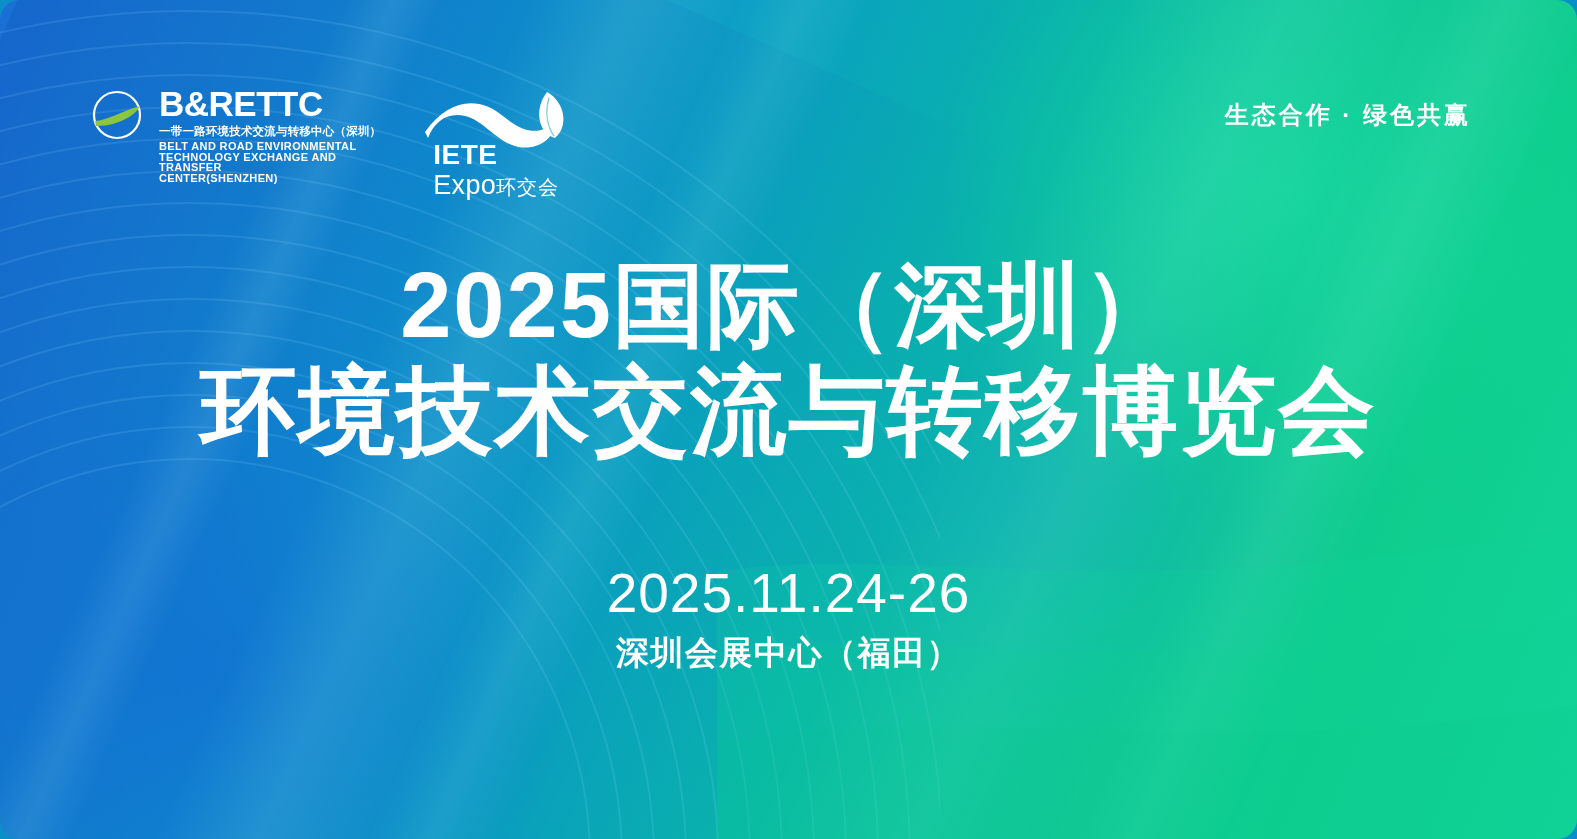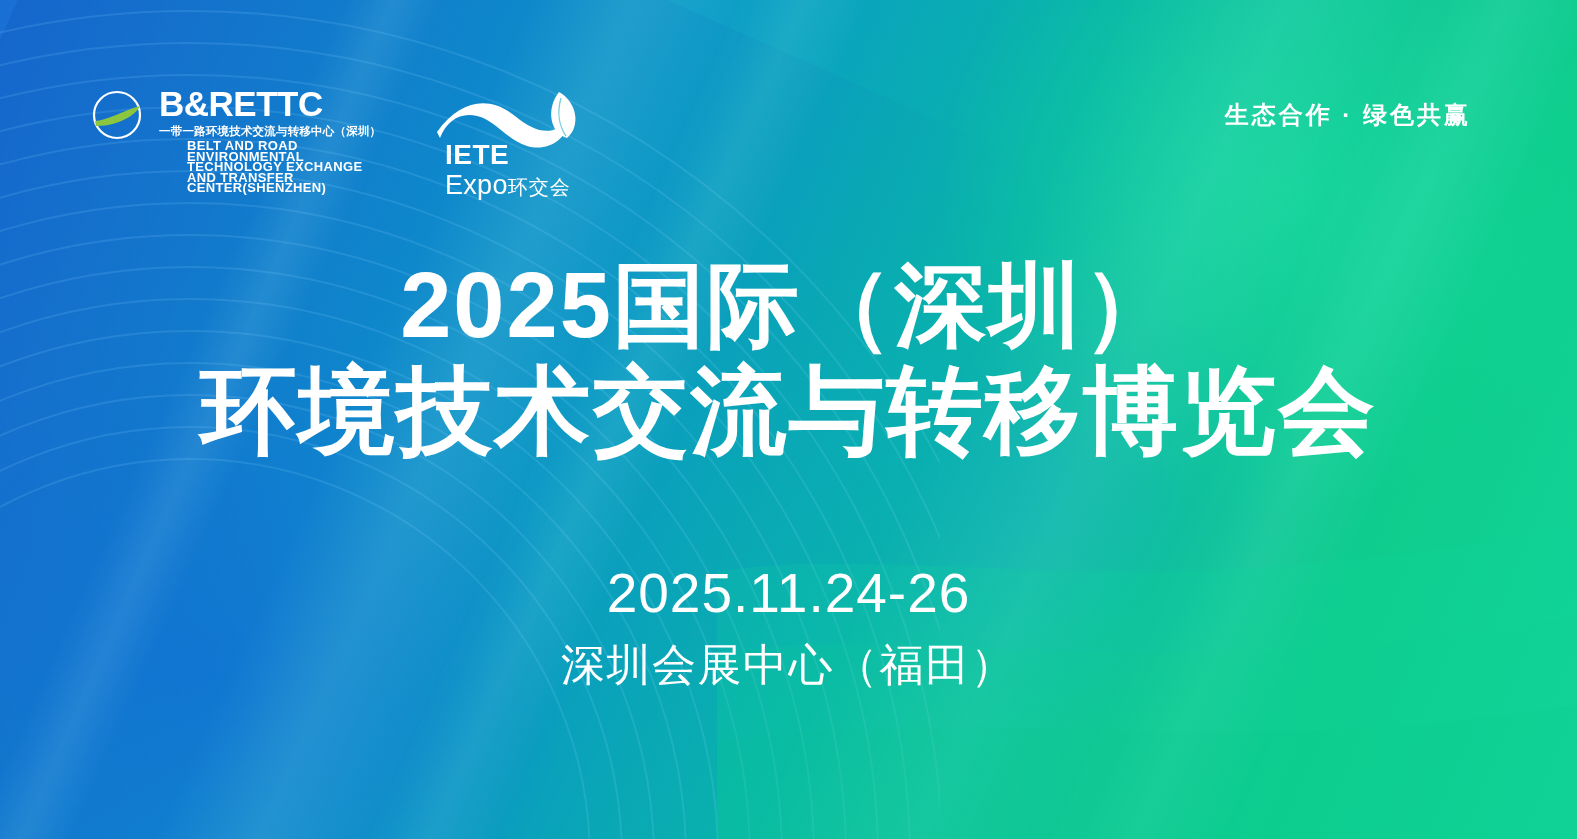--- a/index.html
+++ b/index.html
@@ -14,20 +14,21 @@
     background:
       linear-gradient(112deg,
         #1a6fd4 0%,
         #1580d2 14%,
         #0f90cf 27%,
         #0a9fc4 40%,
         #09b0ae 54%,
         #0bc196 70%,
         #0ecd8d 84%,
         #13d49a 100%);
+    border-radius: 20px;
   }
 
   
   .glow-tr{
     position:absolute; right:-180px; top:-260px;
     width:950px; height:900px; border-radius:50%;
     background:radial-gradient(closest-side, rgba(25,225,160,.55), rgba(25,225,160,0) 72%);
     pointer-events:none;
   }
   .glow-bl{
@@ -89,22 +90,22 @@
   .brettc-txt{ display:flex; flex-direction:column; }
   .brettc-word{
     color:#fff; font-weight:700; font-size:35px; line-height:36px;
     letter-spacing:-0.5px;
   }
   .brettc-cn{
     color:#fff; font-size:11.5px; line-height:15px; font-weight:700;
     letter-spacing:.2px; margin-top:2px; white-space:nowrap;
   }
   .brettc-en{
-    color:#fff; font-size:13px; line-height:10.6px; font-weight:700;
-    letter-spacing:.35px; margin-top:2px; max-width:206px;margin-left:28px;
+    color:#fff; font-size:11px; line-height:10.6px; font-weight:700;
+    letter-spacing:.35px; margin-top:2px; max-width:206px;
   }
 
   
   .iete{ position:relative; width:165px; height:105px; flex:none; margin-top:4px; }
   .iete-swoosh{ position:absolute; left:0; top:0; width:165px; height:66px; }
   .iete-swoosh svg{ width:100%; height:100%; display:block; }
   .iete-words{ position:absolute; left:2px; top:50px; color:#fff;margin-left:8px; }
   .iete-top{ font-size:28px; font-weight:700; line-height:30px; letter-spacing:.5px; }
   .iete-bot{ display:flex; align-items:baseline; }
   .iete-expo{ font-size:27px; font-weight:400; line-height:30px; letter-spacing:.3px; }
@@ -131,22 +132,22 @@
   }
   .subtitle{
     color:#fff; font-weight:400; font-size:29px; line-height:38px;
     letter-spacing:.2px; white-space:nowrap; margin-top:16px;
   }
   .date{
     color:#fff; font-weight:400; font-size:55px; line-height:56px;
     letter-spacing:1px; margin-top:102px; white-space:nowrap;
   }
   .venue{
-    color:#fff; font-weight:400; font-size:44px; line-height:56px;
-    letter-spacing:1.5px; margin-top:16px; white-space:nowrap;
+    color:#fff; font-weight:700; font-size:33px; line-height:56px;
+    letter-spacing:1.5px; margin-top:4px; white-space:nowrap;
   }
 </style>
 </head>
 <body>
 
 <div id="banner">
 
   <div class="glow-bl"></div>
   <div class="glow-mid"></div>
   <div class="glow-tr"></div>

